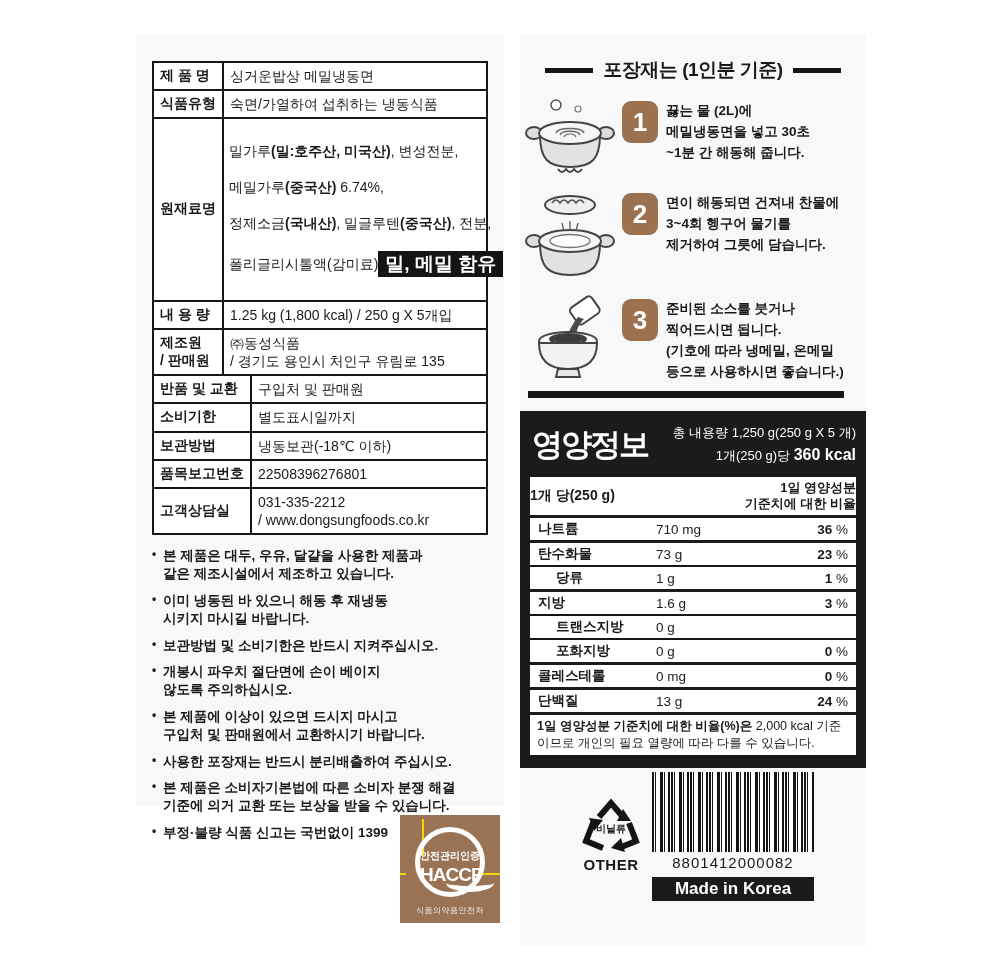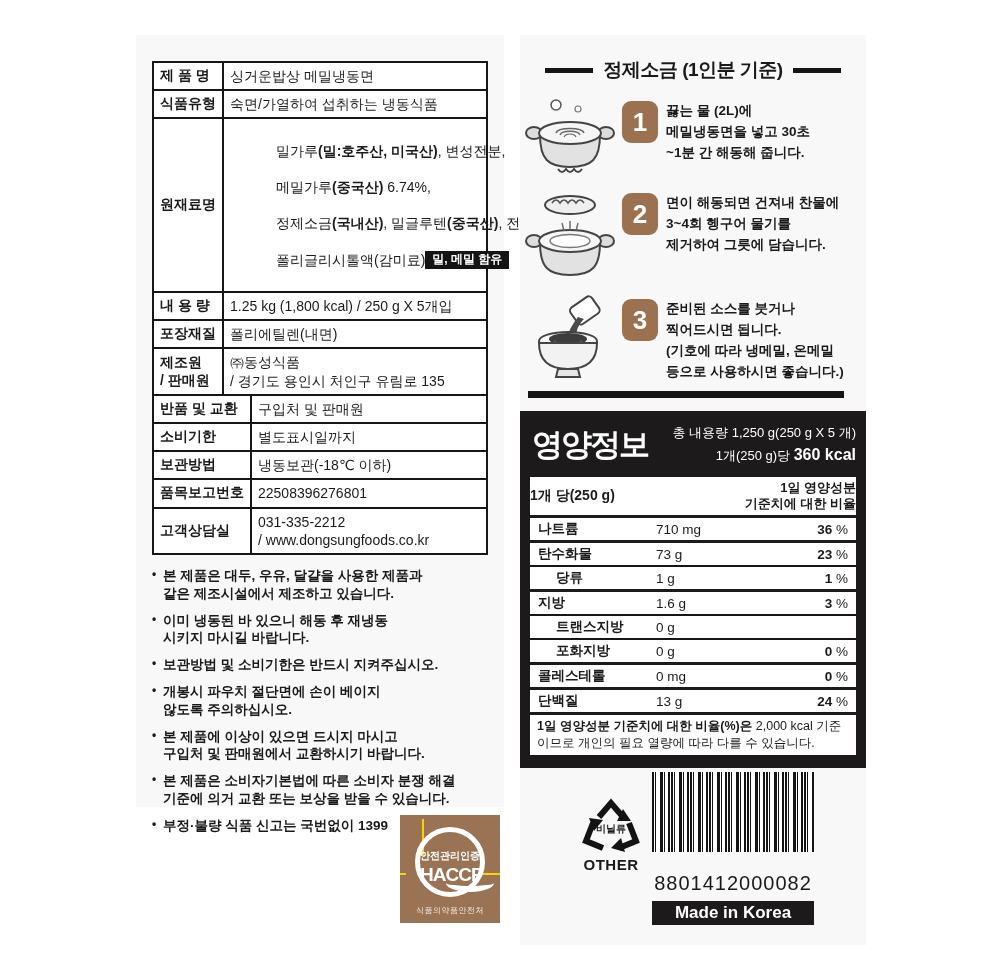--- a/index.html
+++ b/index.html
@@ -10,24 +10,24 @@
   .left-panel { position: absolute; left: 136px; top: 35px; width: 368px; height: 772px; background: #f8f8f8; }
   .spec-wrap { margin: 26px 16px 0 16px; border-radius: 10px; }
   table.spec { border-collapse: collapse; width: 336px; background: #fff; table-layout: fixed; }
   table.spec td { border: 2px solid #161616; padding: 4px 6px; font-size: 14px; vertical-align: middle; }
   td.lbl { font-weight: bold; white-space: pre-line; padding: 4px 4px; letter-spacing: 0px; }
   table.spec-a td.lbl { width: 70px; }
   table.spec-b { margin-top: -2px; }
   table.spec-b td.lbl { width: 98px; }
   td.val { white-space: pre-line; line-height: 1.3; }
   .ing-cell { font-size: 13px; line-height: 1.5; padding: 4px 5px !important; }
-  .ing-line { white-space: nowrap; margin-left: 47px; }
+  .ing-line { white-space: nowrap; }
   .ing-line .b { font-weight: bold; }
   .ing-last { display: flex; justify-content: space-between; align-items: center; }
-  .allergen-badge { background: #141414; color: #fff; font-weight: bold; font-size: 12px; padding: 1px 7px; white-space: nowrap; }
+  .allergen-badge { background: #141414; color: #fff; font-weight: bold; font-size: 19px; padding: 1px 7px; white-space: nowrap; }
 
   .notices { margin: 12px 14px 0 16px; }
   .notice { position: relative; padding-left: 11px; font-size: 13.5px; font-weight: bold; line-height: 1.32; margin-bottom: 9px; white-space: pre-line; }
   .notice::before { content: "•"; position: absolute; left: 0; top: 0; font-size: 12px; }
 
   
   .right-panel { position: absolute; left: 520px; top: 35px; width: 346px; height: 910px; background: #f8f8f8; }
 
   .cook-header { display: flex; align-items: center; justify-content: center; gap: 10px; margin-top: 22px; }
   .cook-bar { height: 5px; background: #161616; width: 48px; }
@@ -66,21 +66,21 @@
   .recycle-label { position: absolute; left: 0; top: 24px; width: 70px; text-align: center; font-size: 10px; font-weight: bold; }
   .recycle-type { font-size: 15px; font-weight: bold; letter-spacing: 0.5px; margin-top: -2px; }
   .barcode-block { position: absolute; left: 128px; top: 737px; width: 170px; text-align: center; }
   .bars { height: 80px; width: 162px; margin: 0 auto;
     background: repeating-linear-gradient(90deg,
       #141414 0px, #141414 2px, #fff 2px, #fff 3px,
       #141414 3px, #141414 4px, #fff 4px, #fff 8px,
       #141414 8px, #141414 11px, #fff 11px, #fff 12px,
       #141414 12px, #141414 13px, #fff 13px, #fff 16px,
       #141414 16px, #141414 18px, #fff 18px, #fff 19px); }
-  .barcode-num { font-size: 20px; letter-spacing: 1px; margin-top: 20px; }
+  .barcode-num { font-size: 15px; letter-spacing: 1px; margin-top: 2px; }
   .made-in { background: #1c1a1a; color: #fff; font-weight: bold; font-size: 17px; width: 162px; margin: 6px auto 0; padding: 2px 0; text-align: center; }
 
   
   .haccp { position: absolute; left: 400px; top: 815px; width: 100px; height: 108px; background: #9a7354; }
   .haccp .mark-v { position: absolute; left: 22px; top: 4px; width: 2px; height: 36px; background: #f5d400; }
   .haccp .mark-h { position: absolute; right: 0; top: 58px; width: 18px; height: 2px; background: #f5d400; }
   .haccp .mark-h2 { position: absolute; left: 0; top: 58px; width: 6px; height: 2px; background: #f5d400; }
   .haccp-circle { position: absolute; left: 15px; top: 12px; width: 70px; height: 70px; border: 5px solid #fff; border-radius: 50%; }
   .haccp-top { position: absolute; left: 0; top: 17px; width: 100%; text-align: right; color: #fff; font-size: 10px; font-weight: bold; }
   .haccp-main { position: absolute; left: 0; top: 32px; width: 100%; color: #fff; font-size: 19px; font-weight: bold; letter-spacing: -1px; }
@@ -114,24 +114,20 @@
                   <span>폴리글리시톨액(감미료)</span>
                   <span class="allergen-badge">밀, 메밀 함유</span>
                 </div>
           </td>
         </tr>
         <tr>
           <td class="lbl">내 용 량</td>
           <td class="val">1.25 kg (1,800 kcal) / 250 g X 5개입</td>
         </tr>
         <tr>
-          <td class="lbl">포장재질</td>
-          <td class="val">폴리에틸렌(내면)</td>
-        </tr>
-        <tr>
           <td class="lbl">제조원
 / 판매원</td>
           <td class="val">㈜동성식품
 / 경기도 용인시 처인구 유림로 135</td>
         </tr>
       </tbody>
         </table>
       <table class="spec spec-b">
         <tbody>
             <tr>
@@ -162,31 +158,32 @@
     <div class="notices">
       <div class="notice">본 제품은 대두, 우유, 달걀을 사용한 제품과
 같은 제조시설에서 제조하고 있습니다.</div>
       <div class="notice">이미 냉동된 바 있으니 해동 후 재냉동
 시키지 마시길 바랍니다.</div>
       <div class="notice">보관방법 및 소비기한은 반드시 지켜주십시오.</div>
       <div class="notice">개봉시 파우치 절단면에 손이 베이지
 않도록 주의하십시오.</div>
       <div class="notice">본 제품에 이상이 있으면 드시지 마시고
 구입처 및 판매원에서 교환하시기 바랍니다.</div>
+      <div class="notice">사용한 포장재는 반드시 분리배출하여 주십시오.</div>
       <div class="notice">본 제품은 소비자기본법에 따른 소비자 분쟁 해결
 기준에 의거 교환 또는 보상을 받을 수 있습니다.</div>
       <div class="notice">부정·불량 식품 신고는 국번없이 1399</div>
     </div>
   </div>
 
   <div class="right-panel">
 
     <div class="cook-header">
       <div class="cook-bar"></div>
-      <div class="cook-title">정제소금 (1인분 기준)</div>
+      <div class="cook-title">포장재는 (1인분 기준)</div>
       <div class="cook-bar"></div>
     </div>
 
     <div class="steps">
 
       <div class="step">
         <div class="step-art">
           <svg width="96" height="82" viewBox="0 0 96 82">
             <circle cx="34" cy="8" r="5" fill="#fff" stroke="#555" stroke-width="1.5"></circle>
             <circle cx="56" cy="12" r="3" fill="#fff" stroke="#777" stroke-width="1.2"></circle>

